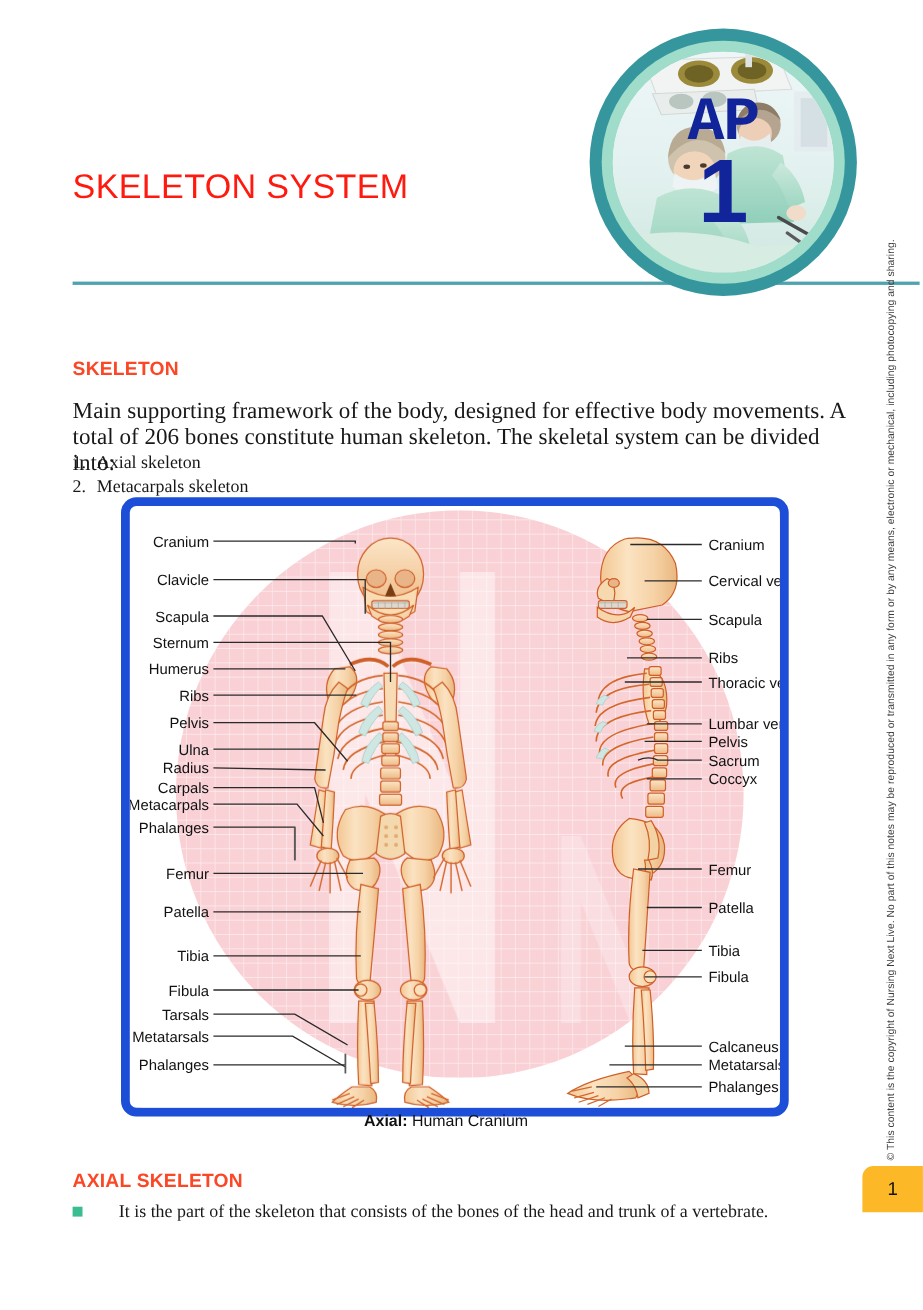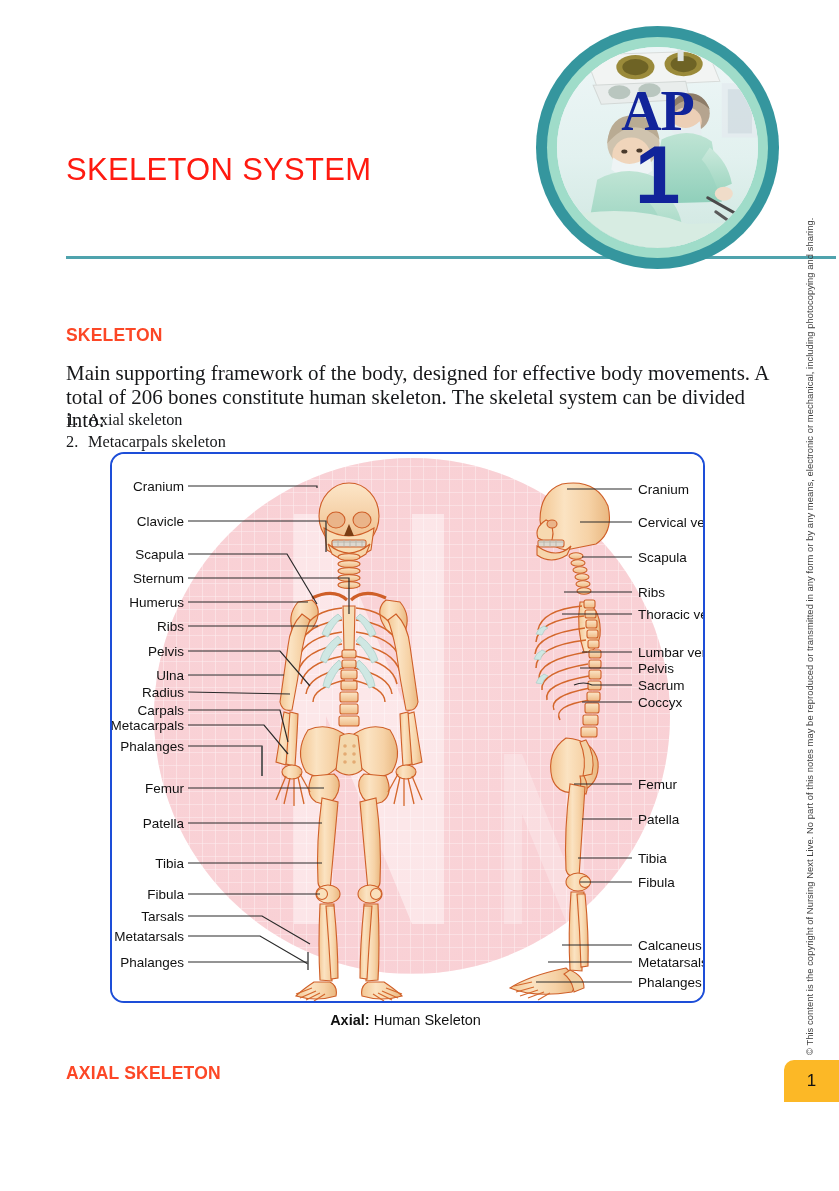--- a/index.html
+++ b/index.html
@@ -50,21 +50,21 @@
     background:#e9f4f3;
   }
   .badge-photo svg{display:block;width:100%;height:100%;}
   .badge-text{
     position:absolute;inset:0;
     display:flex;flex-direction:column;
     align-items:center;justify-content:center;
     pointer-events:none;
   }
   .badge-ap{
-    font-family:Liberation Serif, serif;
+    font-family:Liberation Mono, monospace;
     font-weight:bold;
     font-size:56px;
     line-height:46px;
     color:#11249a;
     letter-spacing:-1px;
     margin-top:6px;
   }
   .badge-num{
     font-family:"Liberation Sans", sans-serif;
     font-weight:bold;
@@ -107,21 +107,21 @@
   }
   .bullet-sq{
     width:9px;height:9px;background:#3bbd92;
     margin-top:7px;margin-right:33px;flex:none;
   }
 
   
   .figure-box{
     position:absolute;left:110px;top:452px;
     width:591px;height:547px;
-    border:2px solid #1d4ed8;
+    border:8px solid #1d4ed8;
     border-radius:14px;
     overflow:hidden;
     background:#ffffff;
   }
   .figure-box svg{display:block;width:591px;height:547px;}
   .figure-caption{
     position:absolute;left:110px;top:1012px;width:591px;
     text-align:center;
     font-family:"Liberation Sans", sans-serif;
     font-size:14.5px;color:#111;
@@ -572,24 +572,28 @@
           <text x="526" y="496">Calcaneus</text>
           <text x="526" y="513">Metatarsals</text>
           <text x="526" y="533">Phalanges</text>
         </g>
       </g>
     </svg>
   </div>
 
   <div class="figure-caption">
     <b>Axial:</b>
-    <span>Human Skeleton</span>
+    <span>Human Cranium</span>
   </div>
 
   <div class="section-head" id="h-axial">AXIAL SKELETON</div>
+  <div class="bullet-row">
+    <span class="bullet-sq"></span>
+    <span>It is the part of the skeleton that consists of the bones of the head and trunk of a vertebrate.</span>
+  </div>
 
   <div class="copyright">© This content is the copyright of Nursing Next Live. No part of this notes may be reproduced or transmitted in any form or by any means, electronic or mechanical, including photocopying and sharing.</div>
 
   <div class="page-tab">
     <span>1</span>
   </div>
 
 </div>
 
 </body></html>

